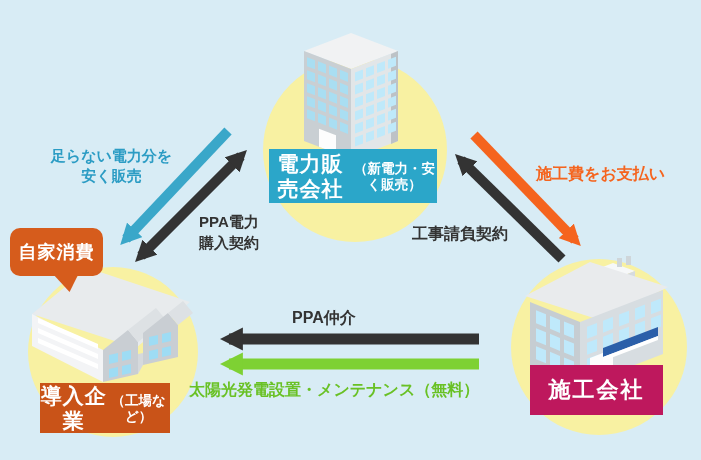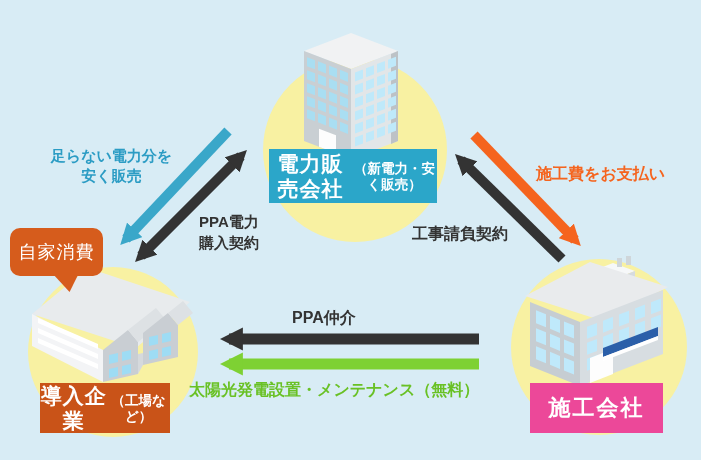--- a/index.html
+++ b/index.html
@@ -40,28 +40,28 @@
     align-items:center;
     justify-content:center;
     text-align:center;
     font-weight:bold;
     line-height:1.2;
   }
   .node-box .main{font-size:21px;letter-spacing:1px;}
   .node-box .sub{font-size:13.5px;margin-top:2px;}
   .box-teal{background:#2ba6c9;left:269px;top:149px;width:168px;height:54px;}
   .box-orange{background:#c95318;left:40px;top:383px;width:130px;height:50px;}
-  .box-green{background:#ec4899;left:530px;top:383px;width:133px;height:50px;}
+  .box-green{background:#be185d;left:530px;top:365px;width:133px;height:50px;}
   .box-green .main{font-size:22px;letter-spacing:2px;}
   .bubble{
     position:absolute;
     left:10px;top:228px;width:93px;height:48px;
     background:#d65c1c;
     border-radius:10px;
-    color:#fff;font-weight:normal;font-size:18px;letter-spacing:1px;
+    color:#fff;font-weight:bold;font-size:18px;letter-spacing:1px;
     display:flex;align-items:center;justify-content:center;
     z-index:6;
   }
   .bubble-tail{
     position:absolute;
     left:52px;top:273px;
     width:27px;height:19px;
     background:#d65c1c;
     clip-path:polygon(0 0,100% 0,65% 100%);
     z-index:6;

